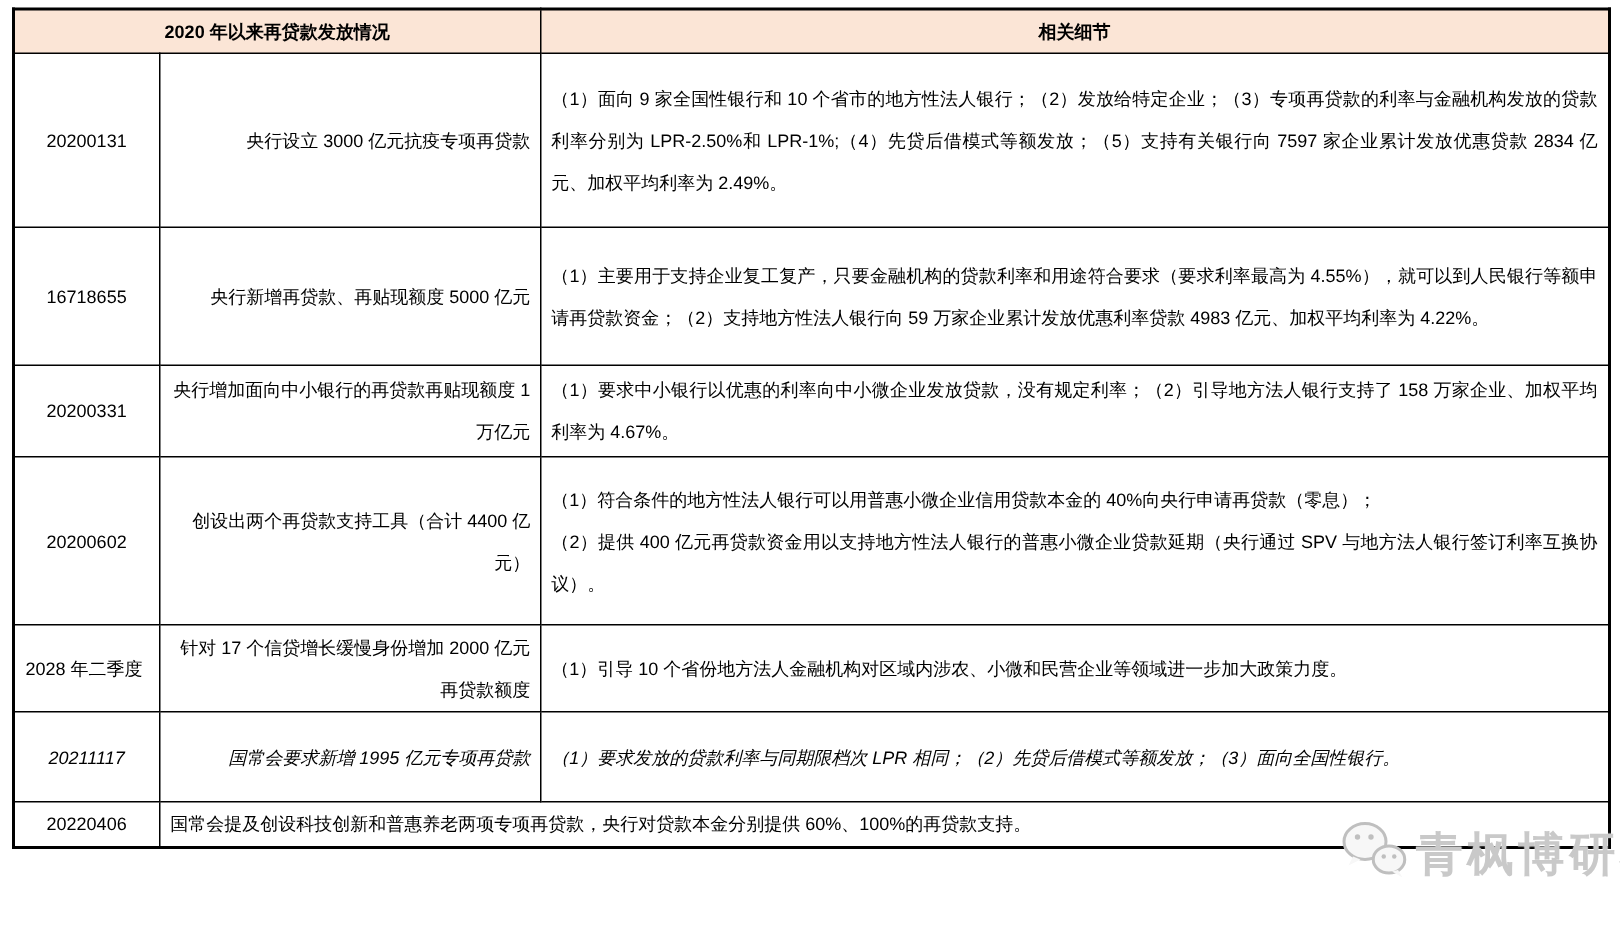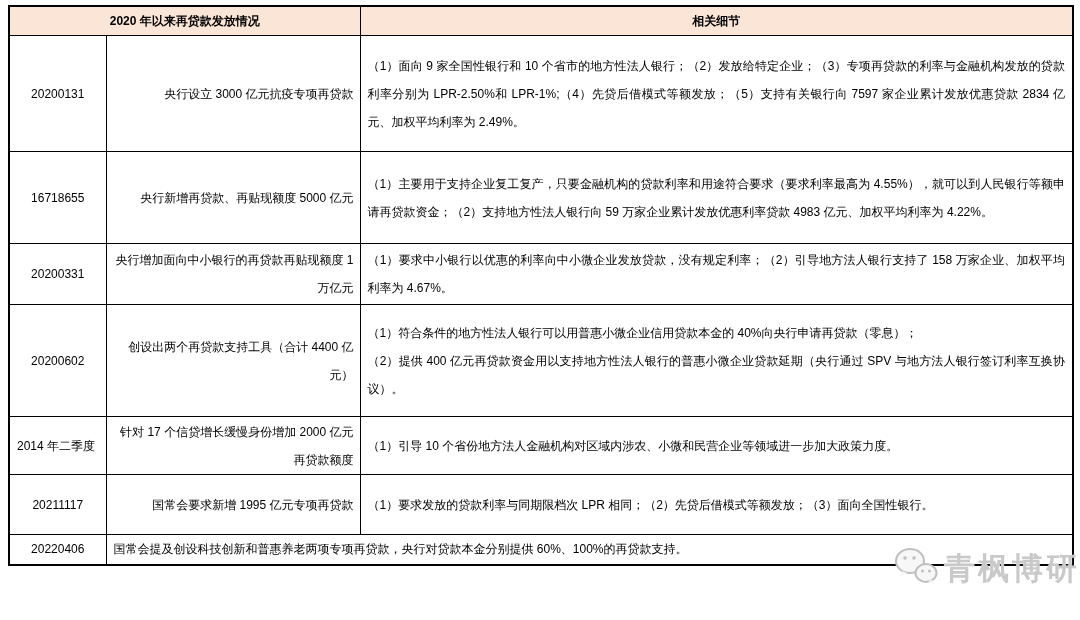--- a/index.html
+++ b/index.html
@@ -62,21 +62,21 @@
     text-align: left;
     padding: 0 7px;
   }
   
   tr.r0 { height: 116px; }
   tr.r1 { height: 92px;  }
   tr.r2 { height: 56px;  }
   tr.r3 { height: 112px; }
   tr.r4 { height: 58px;  }
   tr.r5 { height: 59px;  }
-  tr.r6 { height: 60px;  }
+  tr.r6 { height: 60px; font-style: italic;  }
   tr.r7 { height: 30px;  }
 
   .watermark {
     position: absolute;
     left: 892px;
     top: 546px;
     display: flex;
     align-items: center;
     gap: 4px;
     pointer-events: none;
@@ -132,21 +132,21 @@
     <tr class="r3">
       <td class="date">20200602</td>
       <td class="policy">创设出两个再贷款支持工具（合计 4400 亿元）</td>
       <td class="details">
         <p class="par">（1）符合条件的地方性法人银行可以用普惠小微企业信用贷款本金的 40%向央行申请再贷款（零息）；</p>
         <p class="par">（2）提供 400 亿元再贷款资金用以支持地方性法人银行的普惠小微企业贷款延期（央行通过 SPV 与地方法人银行签订利率互换协议）。</p>
       </td>
     </tr>
 
     <tr class="r4">
-      <td class="date left">2014 年二季度</td>
+      <td class="date left">2028 年二季度</td>
       <td class="policy">针对 17 个信贷增长缓慢身份增加 2000 亿元再贷款额度</td>
       <td class="details">
         <p class="par">（1）引导 10 个省份地方法人金融机构对区域内涉农、小微和民营企业等领域进一步加大政策力度。</p>
       </td>
     </tr>
 
 
     <tr class="r6">
       <td class="date">20211117</td>
       <td class="policy">国常会要求新增 1995 亿元专项再贷款</td>

